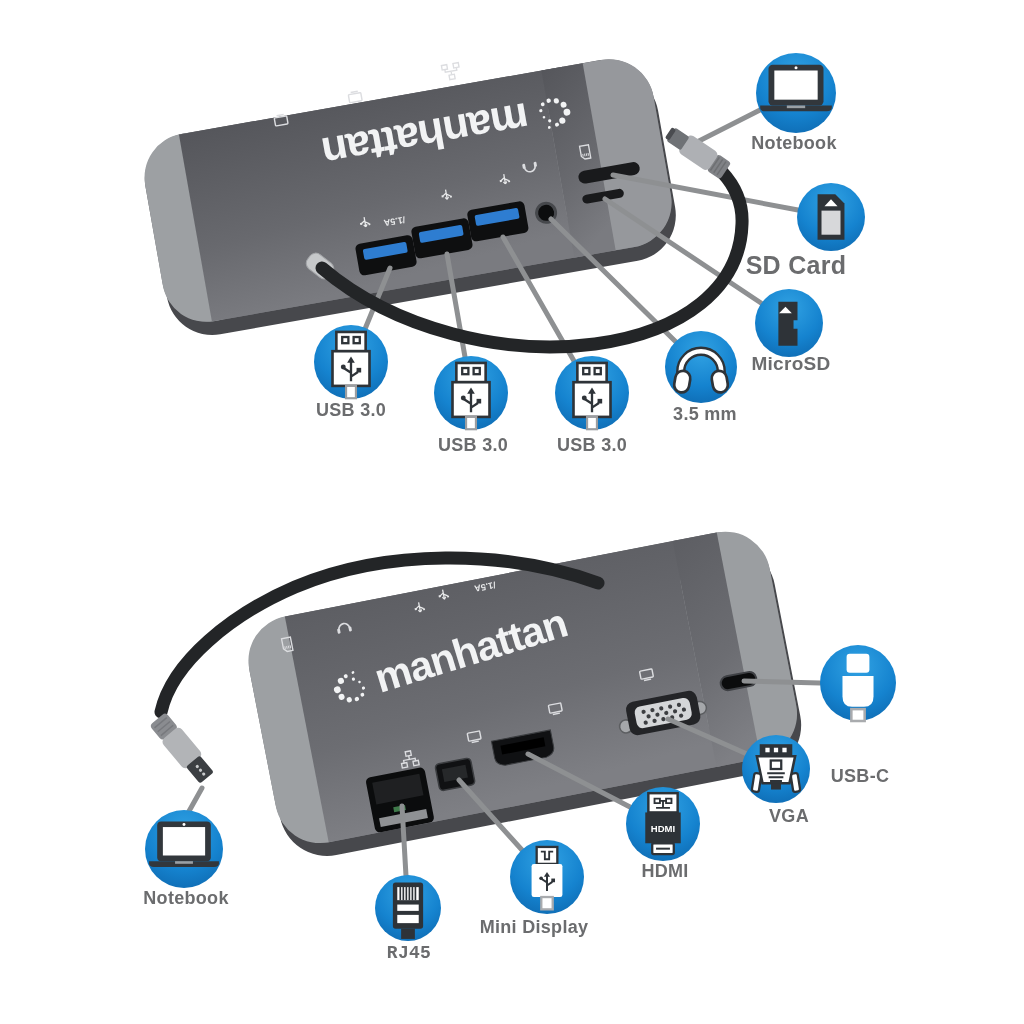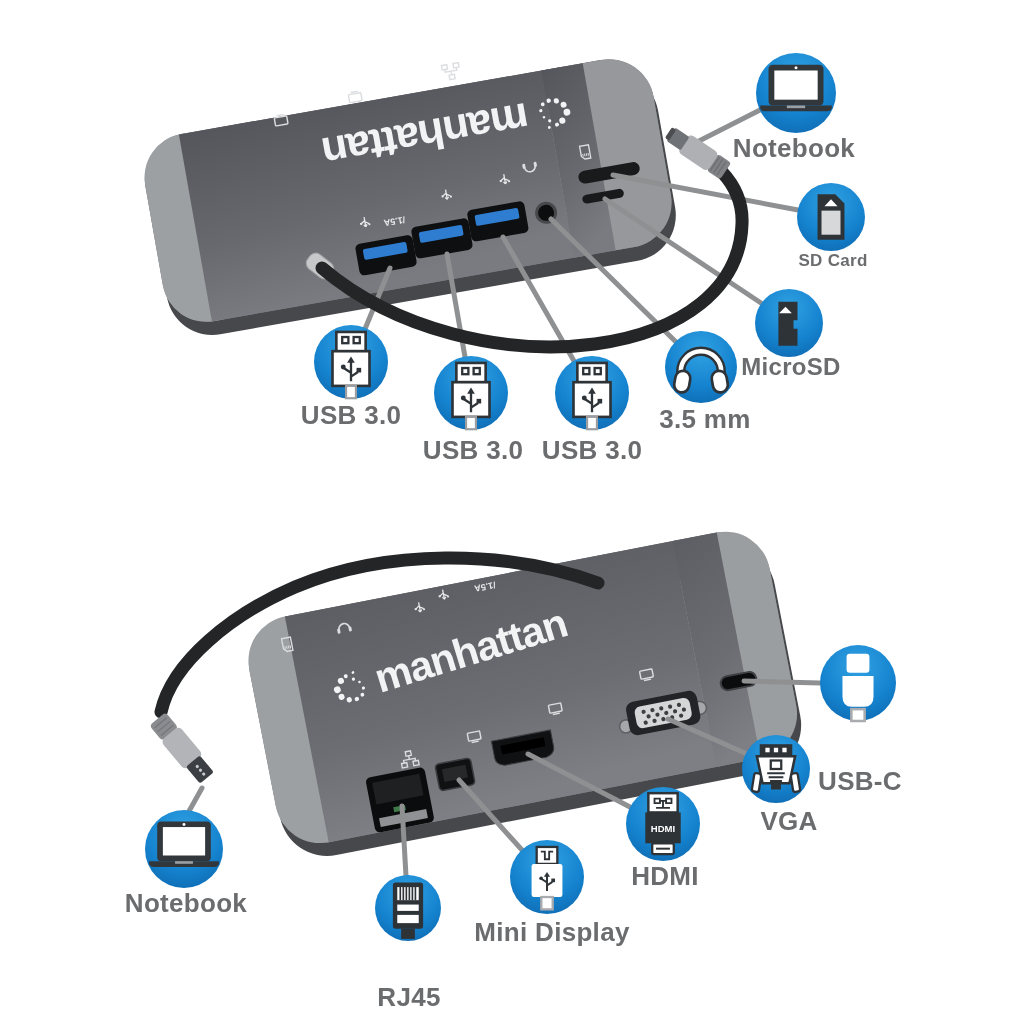--- a/index.html
+++ b/index.html
@@ -3,21 +3,21 @@
 <meta charset="utf-8">
 <style>
   html,body{margin:0;padding:0;background:#ffffff;}
   .canvas{position:relative;width:1024px;height:1024px;background:#ffffff;overflow:hidden;
           font-family:"Liberation Sans",sans-serif;}
   .scene{position:absolute;left:0;top:0;width:1024px;height:1024px;}
   .badge{position:absolute;border-radius:50%;
          background:radial-gradient(circle at 50% 28%, #31a2e3 0%, #1583cf 55%, #0c63a9 100%);}
   .badge svg{display:block;width:100%;height:100%;overflow:visible;}
   .lbl{position:absolute;transform:translateX(-50%);white-space:nowrap;
-       font-weight:700;font-size:26px;letter-spacing:.3px;color:#6b6c6e;}
+       font-weight:700;font-size:18px;letter-spacing:.3px;color:#6b6c6e;}
 </style>
 </head>
 <body>
 
 <div class="canvas">
 
   <svg class="scene" viewBox="0 0 1024 1024" aria-hidden="true">
     <defs>
       <linearGradient id="dockGrad" x1="0" y1="0" x2="0.18" y2="1">
         <stop offset="0" stop-color="#55565b"></stop>
@@ -256,29 +256,29 @@
   </div>
   <div class="lbl" style="left:794px;top:133px;">Notebook</div>
 
   <div class="badge" style="left:797px;top:183px;width:68px;height:68px;">
     <svg viewBox="0 0 48 48">
       <path d="M14.5,8 h12.5 l6.5,6.5 v25.5 h-19 z" fill="#2e3338"></path>
       <polygon points="24,11.5 28.6,16.4 19.4,16.4" fill="#ffffff"></polygon>
       <rect x="17.3" y="19.5" width="13.4" height="17" fill="#d7d8da"></rect>
     </svg>
   </div>
-  <div class="lbl" style="left:833px;top:251px;font-size:17px;">SD Card</div>
+  <div class="lbl" style="left:796px;top:251px;font-size:25px;">SD Card</div>
 
   <div class="badge" style="left:755px;top:289px;width:68px;height:68px;">
     <svg viewBox="0 0 48 48">
       <path d="M16.5,9 H30 V22 H27.2 V28 H30 V40 H16.5 Z" fill="#2e3338"></path>
       <polygon points="21.5,12.5 26,17.2 17,17.2" fill="#ffffff"></polygon>
     </svg>
   </div>
-  <div class="lbl" style="left:791px;top:353px;font-size:24px;">MicroSD</div>
+  <div class="lbl" style="left:791px;top:353px;font-size:19px;">MicroSD</div>
 
   <div class="badge" style="left:665px;top:331px;width:72px;height:72px;">
     <svg viewBox="0 0 48 48">
       <path d="M10.5,31 v-4 a13.5,13.5 0 0 1 27,0 V31" fill="none" stroke="#2e3338" stroke-width="6.2"></path>
       <path d="M10.5,31 v-4 a13.5,13.5 0 0 1 27,0 V31" fill="none" stroke="#ffffff" stroke-width="3"></path>
       <rect x="6.5" y="26.5" width="10" height="14.5" rx="5" fill="#ffffff" stroke="#2e3338" stroke-width="1.8" transform="rotate(10 11.5 33.7)"></rect>
       <rect x="31.5" y="26.5" width="10" height="14.5" rx="5" fill="#ffffff" stroke="#2e3338" stroke-width="1.8" transform="rotate(-10 36.5 33.7)"></rect>
     </svg>
   </div>
   <div class="lbl" style="left:705px;top:404px;text-align:right;">3.5 mm</div>
@@ -370,33 +370,33 @@
       <rect x="17.3" y="4.5" width="13.4" height="11" fill="#ffffff" stroke="#2e3338" stroke-width="1.5"></rect>
       <path d="M20,7.5 h2.6 v5 h2.8 v-5 h2.6" stroke="#2e3338" stroke-width="1.2" fill="none"></path>
       <rect x="14" y="15.5" width="20" height="21.5" rx="1.5" fill="#ffffff"></rect>
       <path d="M24,33 V23 M24,27.5 L20.5,25.3 M24,29.5 L27.5,27.2" stroke="#2e3338" stroke-width="1.3" fill="none"></path>
       <polygon points="24,20.8 22,23.8 26,23.8" fill="#2e3338"></polygon>
       <circle cx="20.2" cy="24.8" r="1.2" fill="#2e3338"></circle>
       <rect x="26.8" y="25" width="2.4" height="2.4" fill="#2e3338"></rect>
       <rect x="20.3" y="37" width="7.4" height="8" fill="#ffffff" stroke="#a9abae" stroke-width="1.5"></rect>
     </svg>
   </div>
-  <div class="lbl" style="left:552px;top:917px;text-align:right;">Mini Display</div>
+  <div class="lbl" style="left:534px;top:917px;text-align:right;">Mini Display</div>
 
   <div class="badge" style="left:375px;top:875px;width:66px;height:66px;">
     <svg viewBox="0 0 48 48">
       <rect x="13" y="5.5" width="22" height="33.5" rx="2" fill="#2e3338"></rect>
       <rect x="16.2" y="8.8" width="15.6" height="9.5" fill="#ffffff"></rect>
       <path d="M18.4,8.8 v9.5 M20.6,8.8 v9.5 M22.8,8.8 v9.5 M25,8.8 v9.5 M27.2,8.8 v9.5 M29.4,8.8 v9.5" stroke="#2e3338" stroke-width="1.2"></path>
       <rect x="16.2" y="21.5" width="15.6" height="4.6" fill="#ffffff"></rect>
       <rect x="16.2" y="29" width="15.6" height="6" fill="#ffffff"></rect>
       <rect x="19" y="39" width="10" height="7.5" fill="#2e3338"></rect>
     </svg>
   </div>
-  <div class="lbl" style="left:409px;top:982px;">RJ45</div>
+  <div class="lbl" style="left:409px;top:943px;font-family:Liberation Mono, monospace;">RJ45</div>
 
   <div class="badge" style="left:145px;top:810px;width:78px;height:78px;">
     <svg viewBox="0 0 48 48">
       <rect x="7.5" y="7" width="33" height="24.5" rx="2.5" fill="#32373c"></rect>
       <rect x="11" y="10.5" width="26" height="17.5" fill="#ffffff"></rect>
       <circle cx="24" cy="8.9" r="0.9" fill="#ffffff"></circle>
       <path d="M2.5,31.5 h43 v1.2 q0,2.3 -3,2.3 h-37 q-3,0 -3,-2.3 z" fill="#32373c"></path>
       <rect x="18.5" y="31.5" width="11" height="1.6" fill="#9aa0a5"></rect>
     </svg>
   </div>

